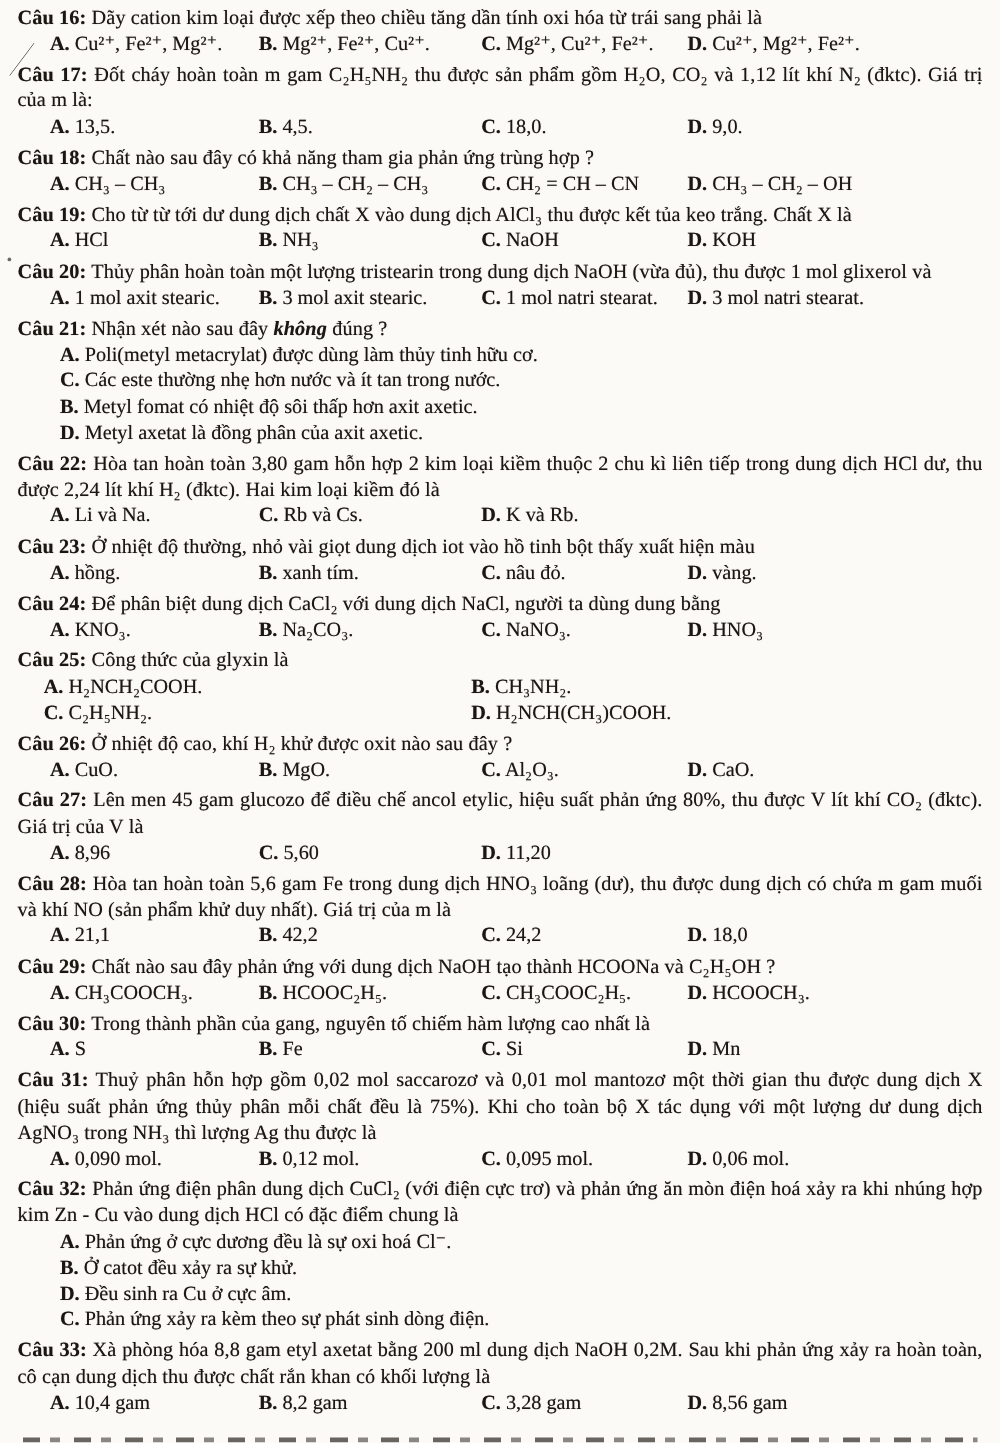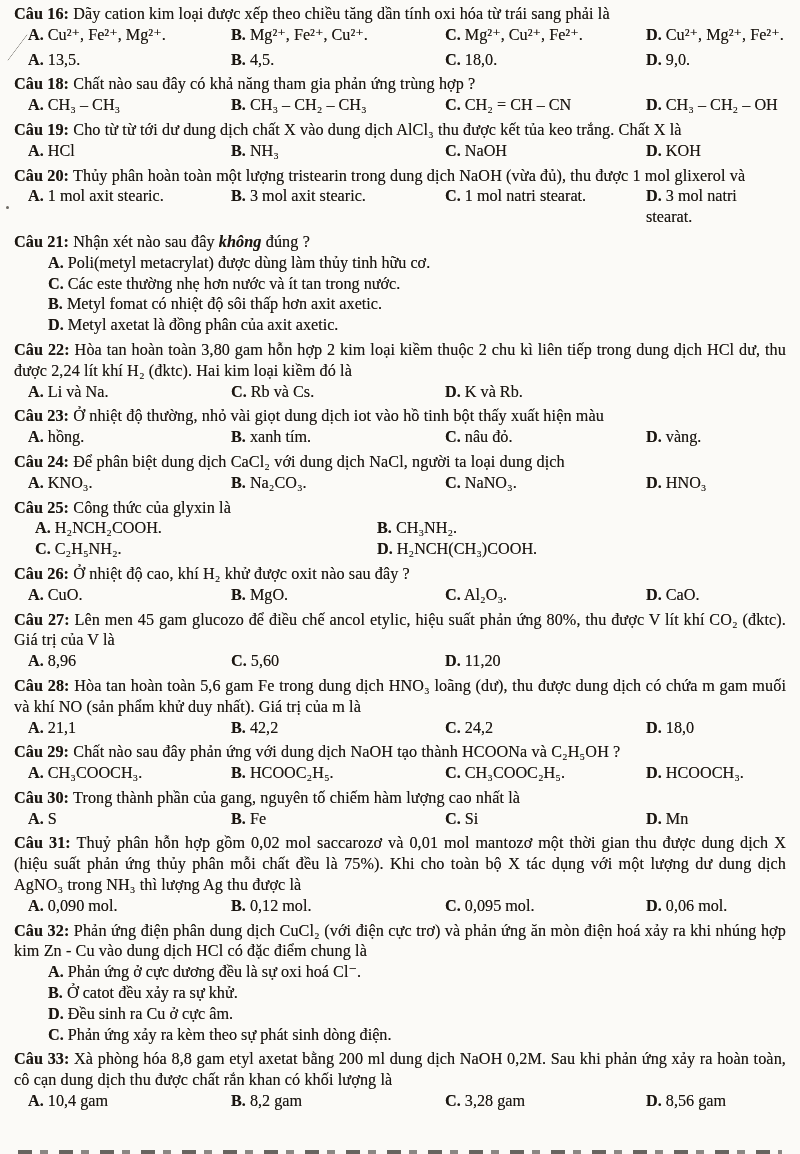--- a/index.html
+++ b/index.html
@@ -25,22 +25,21 @@
     text-align:justify;
     letter-spacing:.1px;
   }
   .qlabel{font-weight:700;}
   b.bi{font-weight:700;font-style:italic;}
   .opts{font-size:16.2px;line-height:20.8px;}
   .opts .opt b{font-weight:700;}
   .opts.row4{
     display:grid;
     grid-template-columns:167px 178px 165px 1fr;
-    margin-left:14px;
-    gap:36px;
+    margin-left:26px;
   }
   .opts.grid2{
     display:grid;
     grid-template-columns:342px 1fr;
     margin-left:21px;
   }
   .opts.stack .opt{display:block;margin-left:34px;}
   
   .artifact{position:absolute;pointer-events:none;}
   .slash{
@@ -73,20 +72,21 @@
       <section class="q">
         <p class="qtext"><b class="qlabel">Câu 16:</b> <span>Dãy cation kim loại được xếp theo chiều tăng dần tính oxi hóa từ trái sang phải là</span></p>
         <div class="opts row4">
           <span class="opt"><b>A.</b> Cu²⁺, Fe²⁺, Mg²⁺.</span>
           <span class="opt"><b>B.</b> Mg²⁺, Fe²⁺, Cu²⁺.</span>
           <span class="opt"><b>C.</b> Mg²⁺, Cu²⁺, Fe²⁺.</span>
           <span class="opt"><b>D.</b> Cu²⁺, Mg²⁺, Fe²⁺.</span>
         </div>
       </section>
       <section class="q">
+        <p class="qtext"><b class="qlabel">Câu 17:</b> <span>Đốt cháy hoàn toàn m gam C₂H₅NH₂ thu được sản phẩm gồm H₂O, CO₂ và 1,12 lít khí N₂ (đktc). Giá trị của m là:</span></p>
         <div class="opts row4">
           <span class="opt"><b>A.</b> 13,5.</span>
           <span class="opt"><b>B.</b> 4,5.</span>
           <span class="opt"><b>C.</b> 18,0.</span>
           <span class="opt"><b>D.</b> 9,0.</span>
         </div>
       </section>
       <section class="q">
         <p class="qtext"><b class="qlabel">Câu 18:</b> <span>Chất nào sau đây có khả năng tham gia phản ứng trùng hợp ?</span></p>
         <div class="opts row4">
@@ -134,21 +134,21 @@
       <section class="q">
         <p class="qtext"><b class="qlabel">Câu 23:</b> <span>Ở nhiệt độ thường, nhỏ vài giọt dung dịch iot vào hồ tinh bột thấy xuất hiện màu</span></p>
         <div class="opts row4">
           <span class="opt"><b>A.</b> hồng.</span>
           <span class="opt"><b>B.</b> xanh tím.</span>
           <span class="opt"><b>C.</b> nâu đỏ.</span>
           <span class="opt"><b>D.</b> vàng.</span>
         </div>
       </section>
       <section class="q">
-        <p class="qtext"><b class="qlabel">Câu 24:</b> <span>Để phân biệt dung dịch CaCl₂ với dung dịch NaCl, người ta loại dung dịch</span></p>
+        <p class="qtext"><b class="qlabel">Câu 24:</b> <span>Để phân biệt dung dịch CaCl₂ với dung dịch NaCl, người ta dùng dung bằng</span></p>
         <div class="opts row4">
           <span class="opt"><b>A.</b> KNO₃.</span>
           <span class="opt"><b>B.</b> Na₂CO₃.</span>
           <span class="opt"><b>C.</b> NaNO₃.</span>
           <span class="opt"><b>D.</b> HNO₃</span>
         </div>
       </section>
       <section class="q">
         <p class="qtext"><b class="qlabel">Câu 25:</b> <span>Công thức của glyxin là</span></p>
         <div class="opts grid2">

